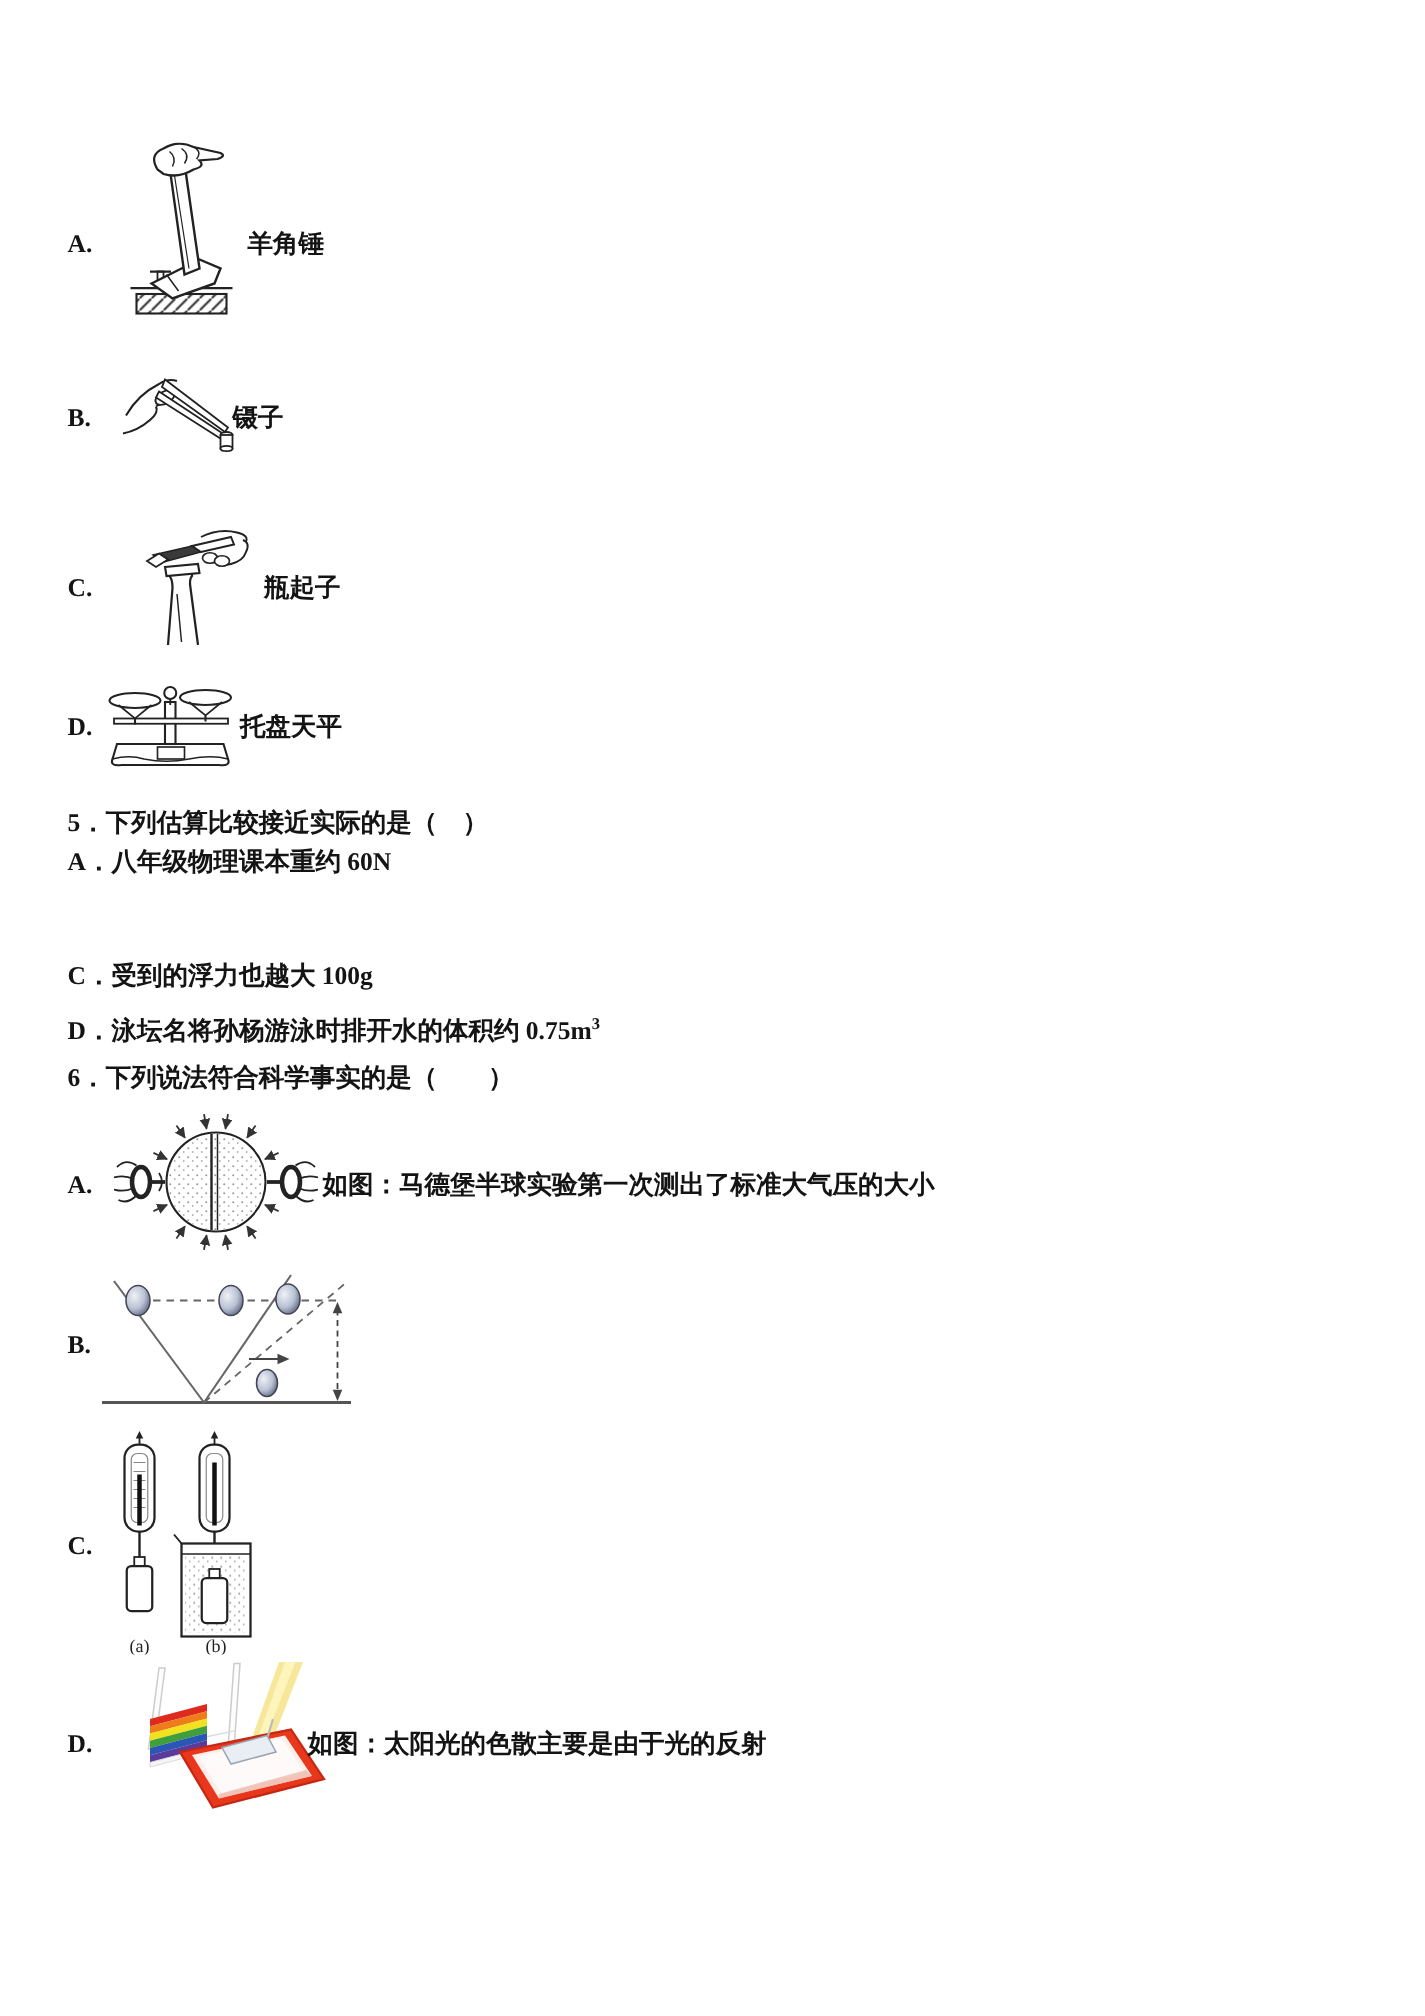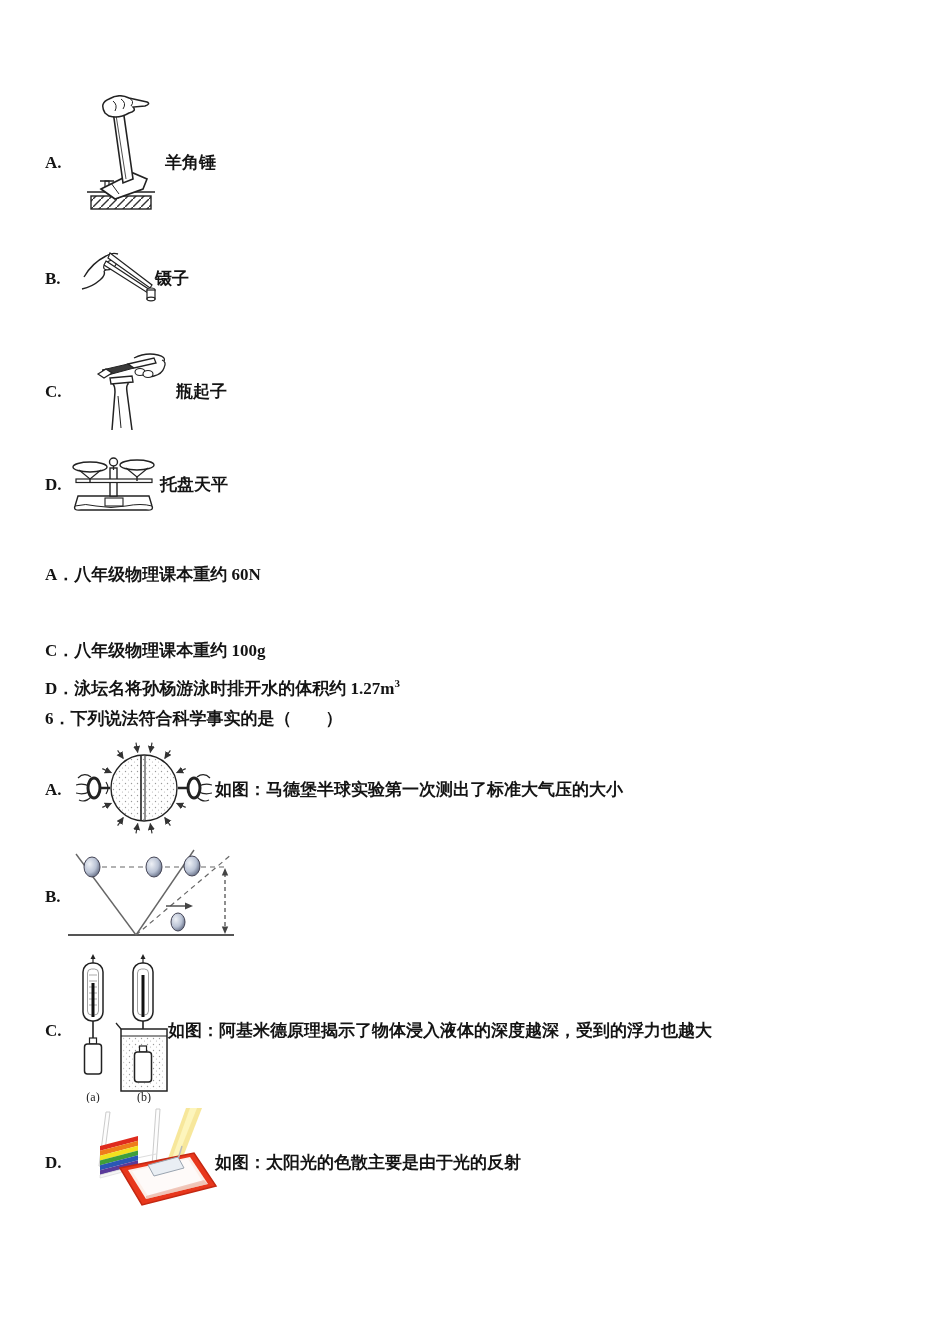--- a/index.html
+++ b/index.html
@@ -95,23 +95,24 @@
     <rect x="10" y="27" width="76" height="3.5" fill="#fff" stroke="#222" stroke-width="1.2"></rect>
     <ellipse cx="24" cy="15" rx="17" ry="5" fill="#fff" stroke="#222" stroke-width="1.4"></ellipse>
     <path d="M13,18 L24,27 L35,18" fill="none" stroke="#222" stroke-width="1.1"></path>
     <line x1="24" y1="27" x2="24" y2="31" stroke="#222" stroke-width="1.4"></line>
     <ellipse cx="71" cy="13" rx="17" ry="5" fill="#fff" stroke="#222" stroke-width="1.4"></ellipse>
     <path d="M60,16 L71,25 L82,16" fill="none" stroke="#222" stroke-width="1.1"></path>
     <line x1="71" y1="25" x2="71" y2="29" stroke="#222" stroke-width="1.4"></line>
   </svg>
   <div class="abs t" style="left:160px;top:474px">托盘天平</div>
 
+  <div class="abs t" style="left:45px;top:538px">5．下列估算比较接近实际的是（　）</div>
   <div class="abs t" style="left:45px;top:564px">A．八年级物理课本重约 60N</div>
-  <div class="abs t" style="left:45px;top:640px">C．八年级物理课本重约 100g</div>
-  <div class="abs t" style="left:45px;top:673px"><span>D．泳坛名将孙杨游泳时排开水的体积约 1.27m</span><sup>3</sup></div>
+  <div class="abs t" style="left:45px;top:640px">C．受到的浮力也越大 100g</div>
+  <div class="abs t" style="left:45px;top:673px"><span>D．泳坛名将孙杨游泳时排开水的体积约 0.75m</span><sup>3</sup></div>
 
   <div class="abs t" style="left:45px;top:708px">6．下列说法符合科学事实的是（　　）</div>
 
   <div class="abs t" style="left:45px;top:779px">A.</div>
   <svg class="abs" style="left:76px;top:740px" width="136" height="96" viewBox="0 0 136 96">
     <circle cx="68" cy="48" r="33" fill="#fff" stroke="#222" stroke-width="1.4"></circle>
     <circle cx="68" cy="48" r="32" fill="url(#stip)" stroke="none"></circle>
     <line x1="65" y1="16" x2="65" y2="80" stroke="#222" stroke-width="1.6"></line>
     <line x1="69" y1="16" x2="69" y2="80" stroke="#222" stroke-width="1"></line>
     <line x1="109.7" y1="28.6" x2="100.6" y2="32.8" stroke="#333" stroke-width="1.2" marker-end="url(#arrIn)"></line>
@@ -180,21 +181,20 @@
     <line x1="75" y1="68" x2="75" y2="96" stroke="#222" stroke-width="1.6"></line>
     <line x1="53" y1="76" x2="48" y2="70" stroke="#222" stroke-width="1.3"></line>
     <rect x="53" y="76" width="46" height="62" fill="#fff" stroke="#222" stroke-width="1.5"></rect>
     <rect x="55.5" y="83" width="41" height="52.5" fill="url(#stip)"></rect>
     <line x1="53" y1="83" x2="99" y2="83" stroke="#222" stroke-width="1"></line>
     <rect x="71.5" y="93" width="7" height="6" fill="#fff" stroke="#222" stroke-width="1.2"></rect>
     <rect x="66.5" y="99" width="17" height="30" rx="3" fill="#fff" stroke="#222" stroke-width="1.5"></rect>
     <text x="25" y="148" text-anchor="middle">(a)</text>
     <text x="76" y="148" text-anchor="middle">(b)</text>
   </svg>
-  <div class="abs t" style="left:168px;top:1020px">如图：阿基米德原理揭示了物体浸入液体的深度越深，受到的浮力也越大</div>
 
   <div class="abs t" style="left:45px;top:1152px">D.</div>
   <svg class="abs" style="left:76px;top:1108px" width="142" height="100" viewBox="0 0 142 100">
     <polygon points="30,4 34,4 27,58 23,58" fill="#fdfdfd" stroke="#cccccc" stroke-width="1"></polygon>
     <polygon points="80,1 84,1 80,58 76,58" fill="#fdfdfd" stroke="#cccccc" stroke-width="1"></polygon>
     <line x1="23" y1="58" x2="80" y2="46" stroke="#dddddd" stroke-width="1"></line>
     <polygon points="110,0 126,0 102,62 90,56" fill="#f6e38a" opacity="0.85"></polygon>
     <polygon points="114,0 121,0 98,58 94,56" fill="#fdf6c0" opacity="0.9"></polygon>
     <polygon points="72,58 26,42 26,50 74,64" fill="#f2c4da" opacity="0.45"></polygon>
     <polygon points="24,38 62,28 62,32.8 24,42.8" fill="#df2b1e"></polygon>
@@ -204,15 +204,15 @@
     <polygon points="24,57.3 62,47.3 62,52.2 24,62.2" fill="#2a57b5"></polygon>
     <polygon points="24,62.2 62,52.2 62,57 24,67" fill="#5a3a9a"></polygon>
     <polygon points="24,67 62,57 62,60 24,70" fill="#f5f5f5" stroke="#dddddd" stroke-width="0.8"></polygon>
     <polygon points="44,60 118,45 140,78 66,97" fill="#e8371c" stroke="#c42812" stroke-width="1.5"></polygon>
     <polygon points="52,62 114,49 132,76 70,91" fill="#fcefe9"></polygon>
     <polygon points="56,63 112,51 127,74 72,88" fill="#ffffff" opacity="0.7"></polygon>
     <polygon points="70,88 128,72 132,76 70,91" fill="#e8a795" opacity="0.6"></polygon>
     <line x1="106" y1="38" x2="100" y2="58" stroke="#bbbbbb" stroke-width="1.5"></line>
     <polygon points="72,57 102,49 108,60 78,68" fill="#e9eef4" stroke="#9aa4b0" stroke-width="1"></polygon>
   </svg>
-  <div class="abs t" style="left:215px;top:1152px">如图：太阳光的色散主要是由于光的反射</div>
+  <div class="abs t" style="left:205px;top:1152px">如图：太阳光的色散主要是由于光的反射</div>
 
 </div>
 
 </body></html>

